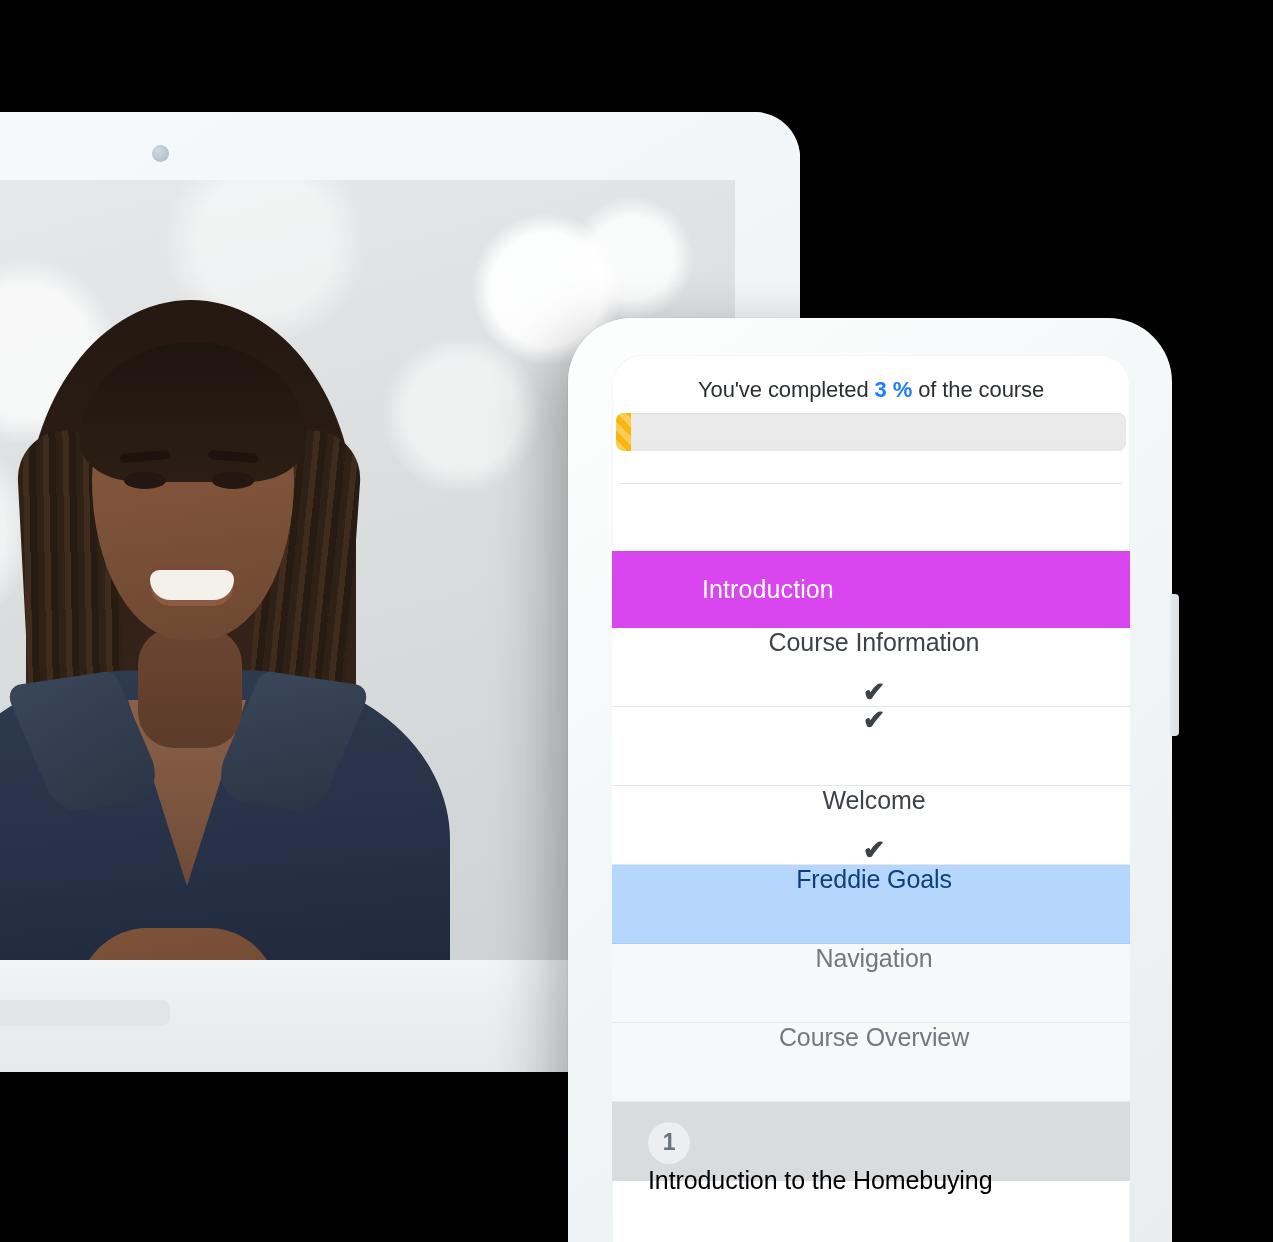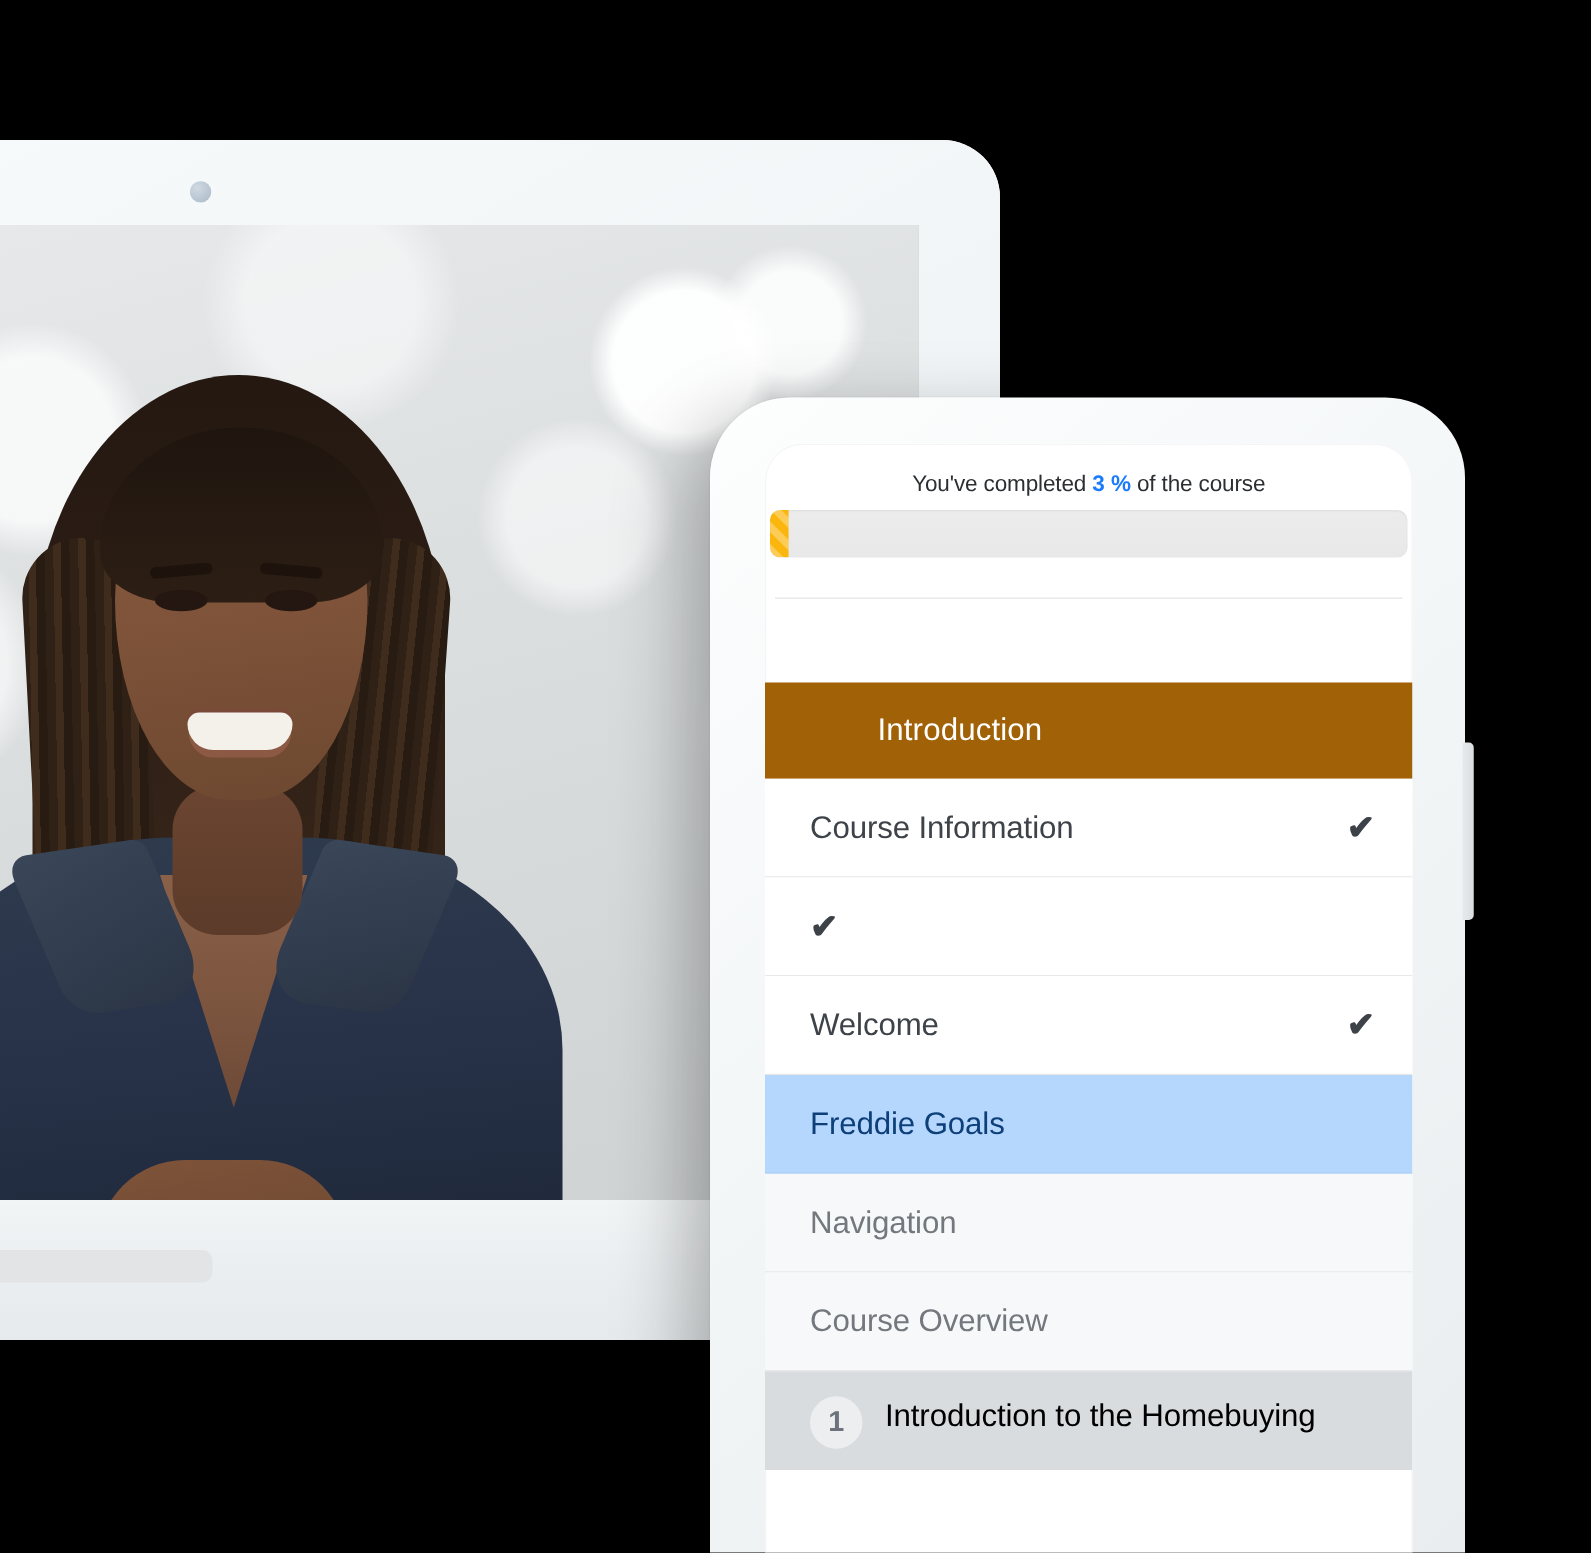--- a/index.html
+++ b/index.html
@@ -160,21 +160,21 @@
     left: 44px; top: 37px;
     width: 518px; height: 893px;
     background: #ffffff;
     border-radius: 30px 30px 0 0;
     overflow: hidden;
     box-shadow: inset 0 0 0 1px rgba(0,0,0,0.04);
   }
 
   .progress-text {
     text-align: center;
-    font-size: 18px;
+    font-size: 22px;
     color: #2b2f33;
     padding: 22px 0 10px;
     letter-spacing: -0.1px;
     white-space: nowrap;
   }
   .progress-text .pct { color: #1a7bfd; font-weight: bold; }
 
   .progress-track {
     margin: 0 4px;
     height: 38px;
@@ -195,39 +195,40 @@
   }
 
   .divider {
     margin: 32px 8px 0;
     height: 1px;
     background: #e3e5e7;
   }
 
   .section-header {
     margin-top: 67px;
-    background: #a16207;
+    background: #d946ef;
     color: #ffffff;
     font-size: 25px;
     padding: 24px 0 24px 90px;
     letter-spacing: 0.1px;
   }
 
   .nav-item {
     position: relative;
     display: flex;
     align-items: center;
     justify-content: space-between;
     height: 79px;
     padding: 0 30px 0 36px;
     font-size: 25px;
     color: #4c5157;
     border-bottom: 1px solid #e6e8ea;
     background: #ffffff;
     letter-spacing: -0.1px;
+    flex-direction: column;
   }
   .nav-item.done { background: #ffffff; color: #3e4349; }
   .nav-item.muted { background: #f7f8f9; color: #73787e; }
   .nav-item.current {
     background: #b6d7fd;
     color: #0d3f79;
     border-bottom-color: #a7cdf8;
   }
   .nav-check {
     font-size: 27px;

